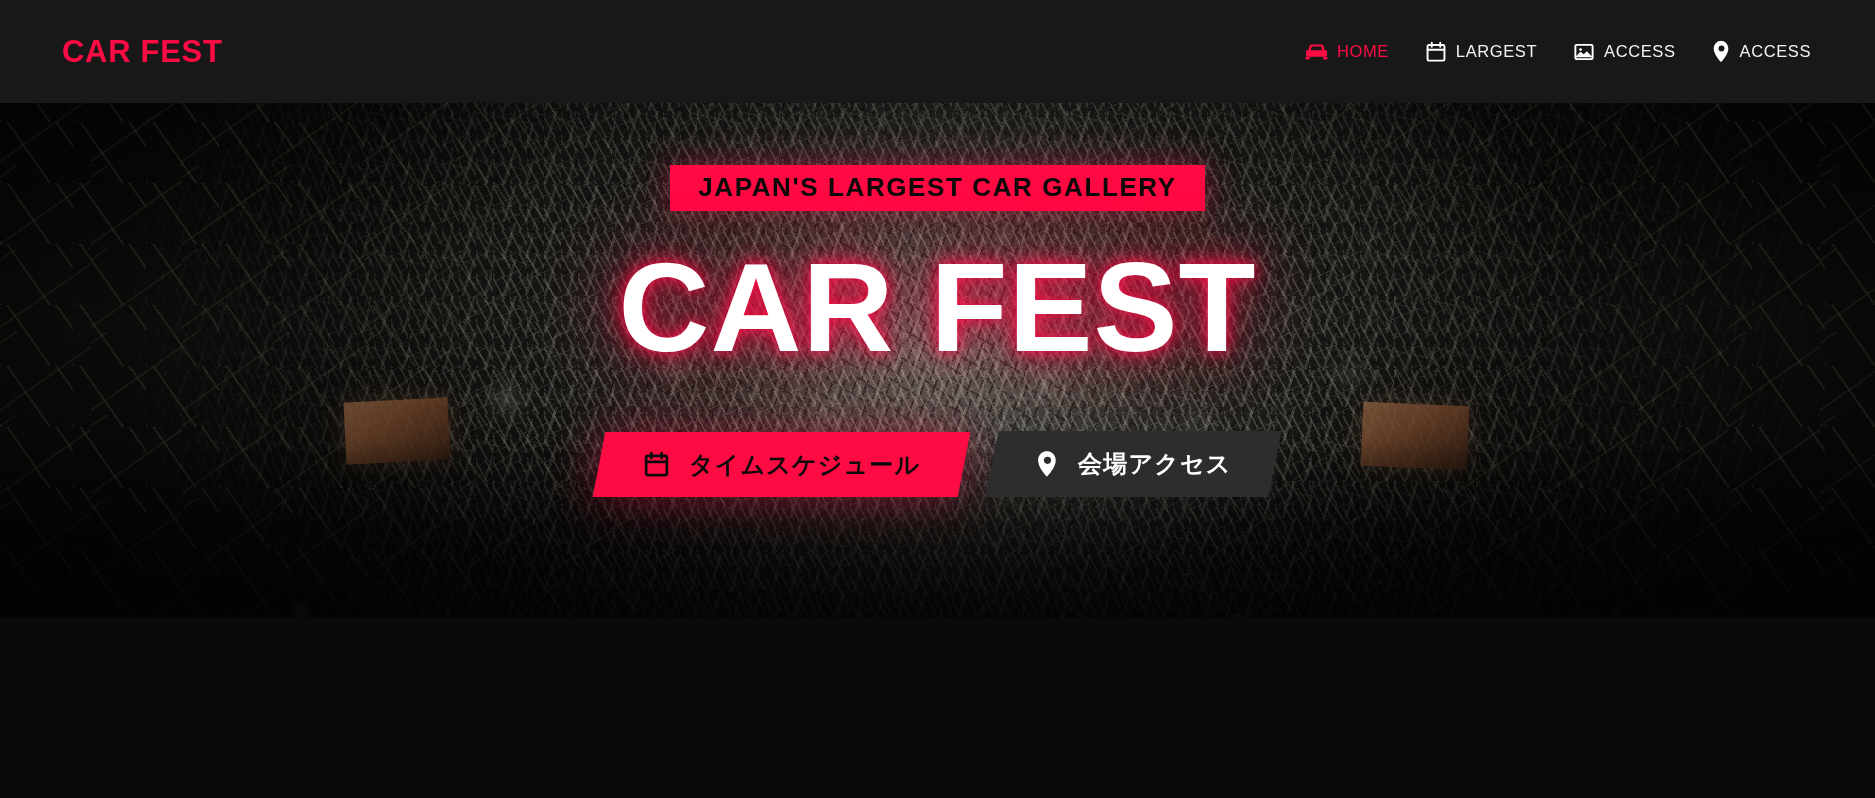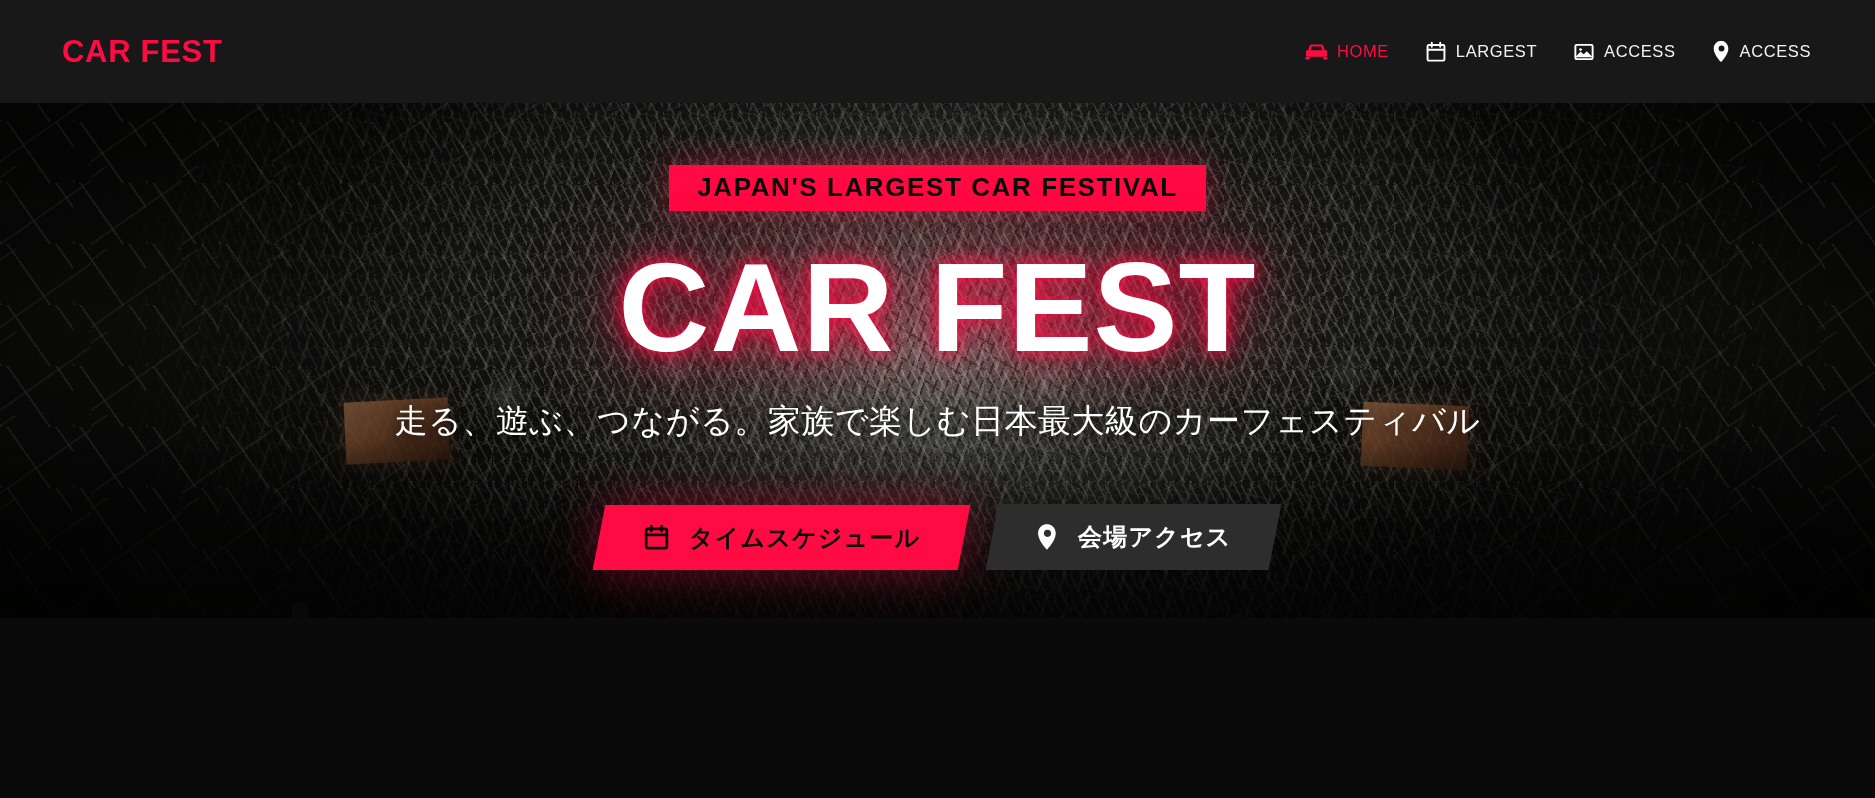--- a/index.html
+++ b/index.html
@@ -361,25 +361,24 @@
           </svg>
         </span>
         <span>ACCESS</span>
       </div>
 
     </div>
   </nav>
 
   <section id="hero-content">
 
-    <div id="hero-badge">JAPAN'S LARGEST CAR FESTIVAL</div>
+    <div id="hero-badge">JAPAN'S LARGEST CAR GALLERY</div>
 
     <h1 id="hero-title">CAR FEST</h1>
 
-    <p id="hero-sub">走る、遊ぶ、つながる。家族で楽しむ日本最大級のカーフェスティバル</p>
 
     <div id="hero-buttons">
 
       <button class="hero-btn" id="btn-schedule">
         <span class="btn-ico">
           <svg width="27" height="27" viewBox="0 0 24 24" fill="none" stroke="#0a0a0a" stroke-width="2.4" stroke-linecap="round" aria-hidden="true">
             <rect x="2.8" y="4.4" width="18.4" height="17" rx="1.4"></rect>
             <line x1="7.4" y1="1.8" x2="7.4" y2="6.2"></line>
             <line x1="16.6" y1="1.8" x2="16.6" y2="6.2"></line>
             <line x1="2.8" y1="9.6" x2="21.2" y2="9.6"></line>

